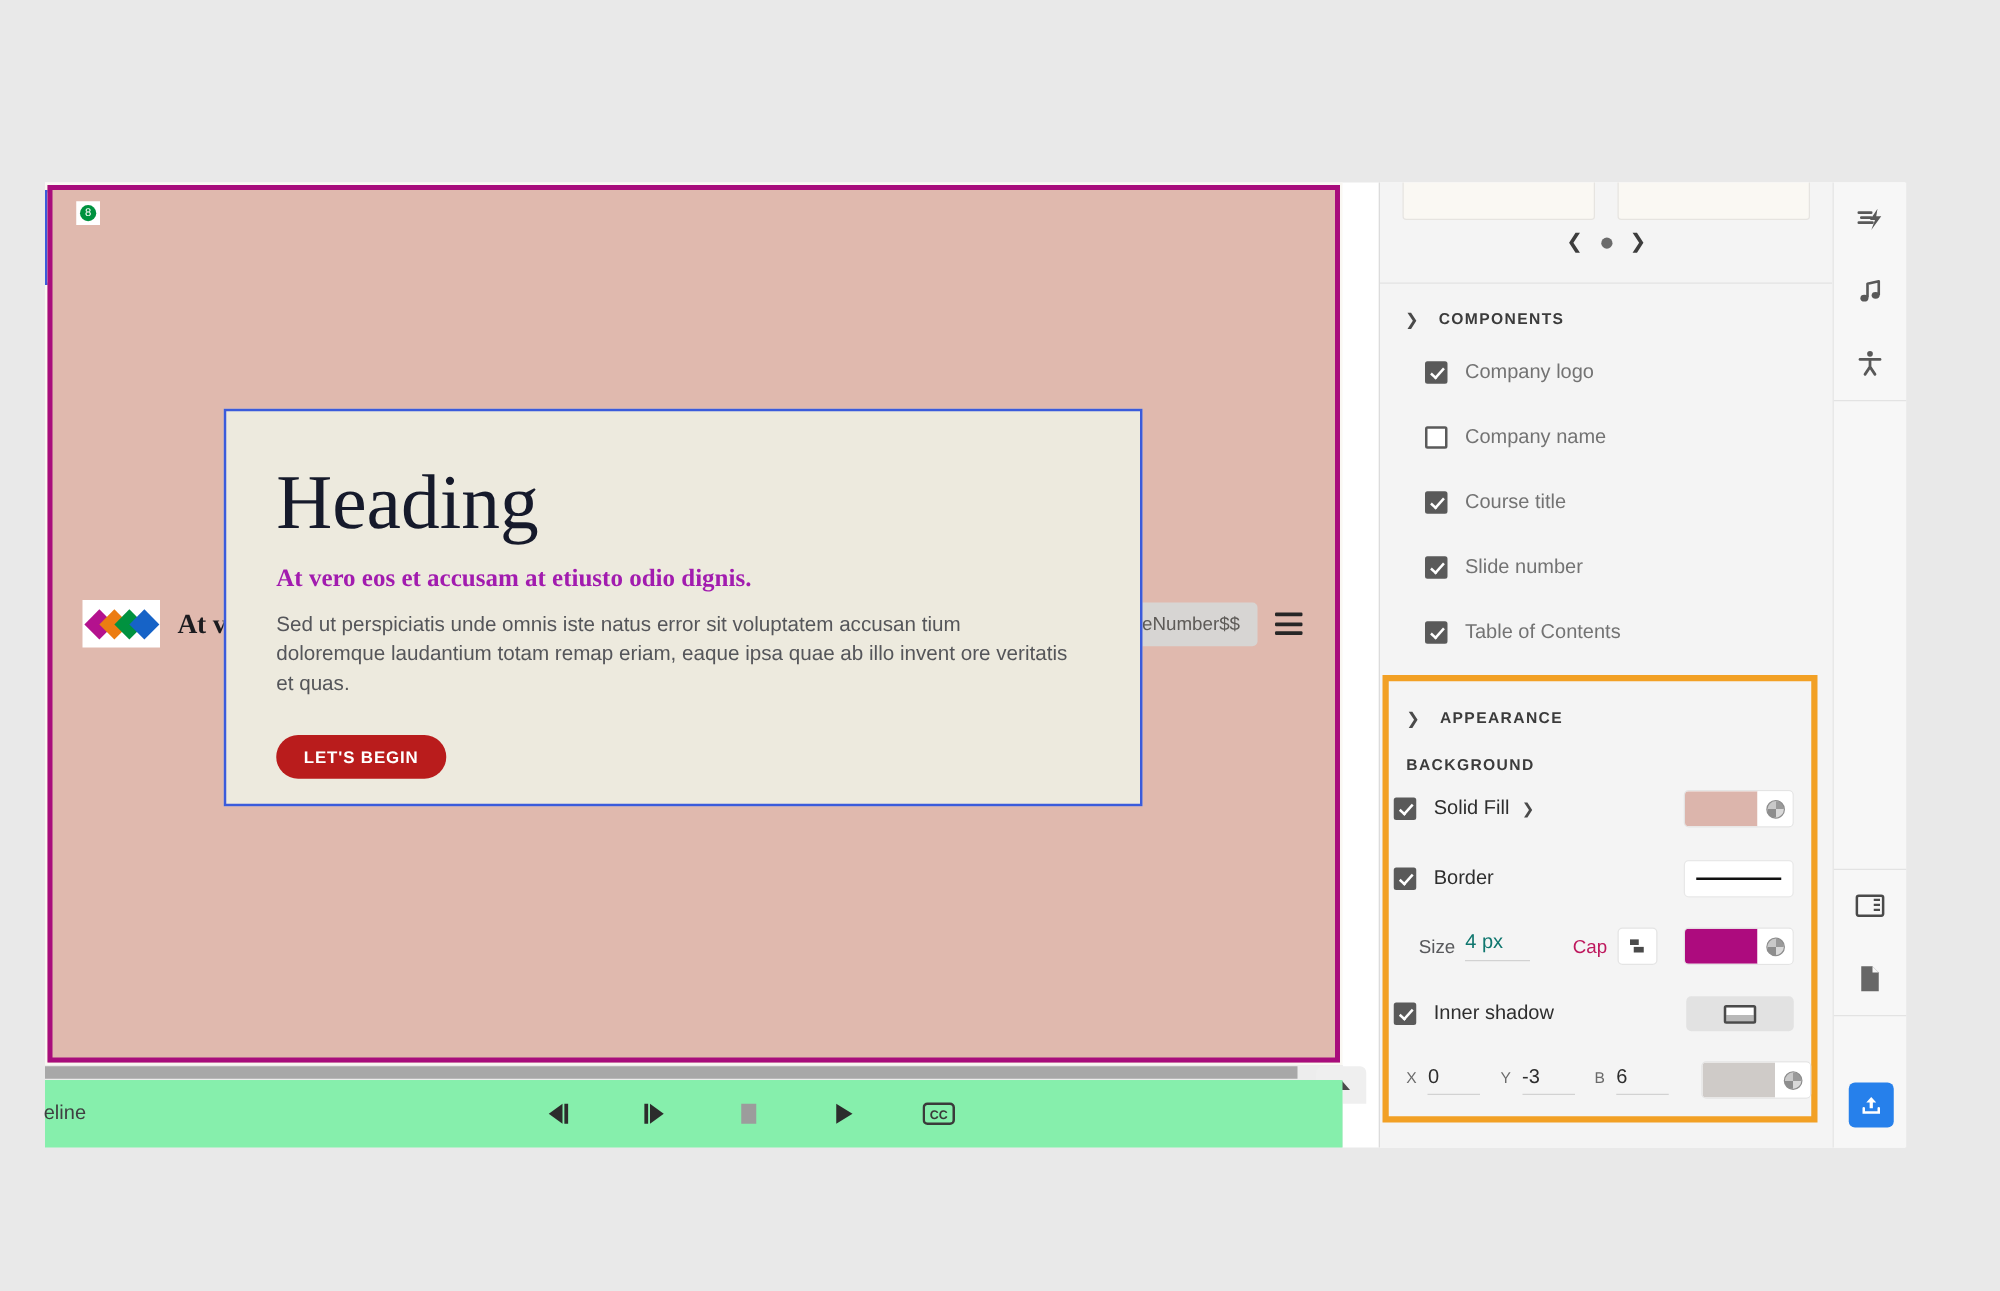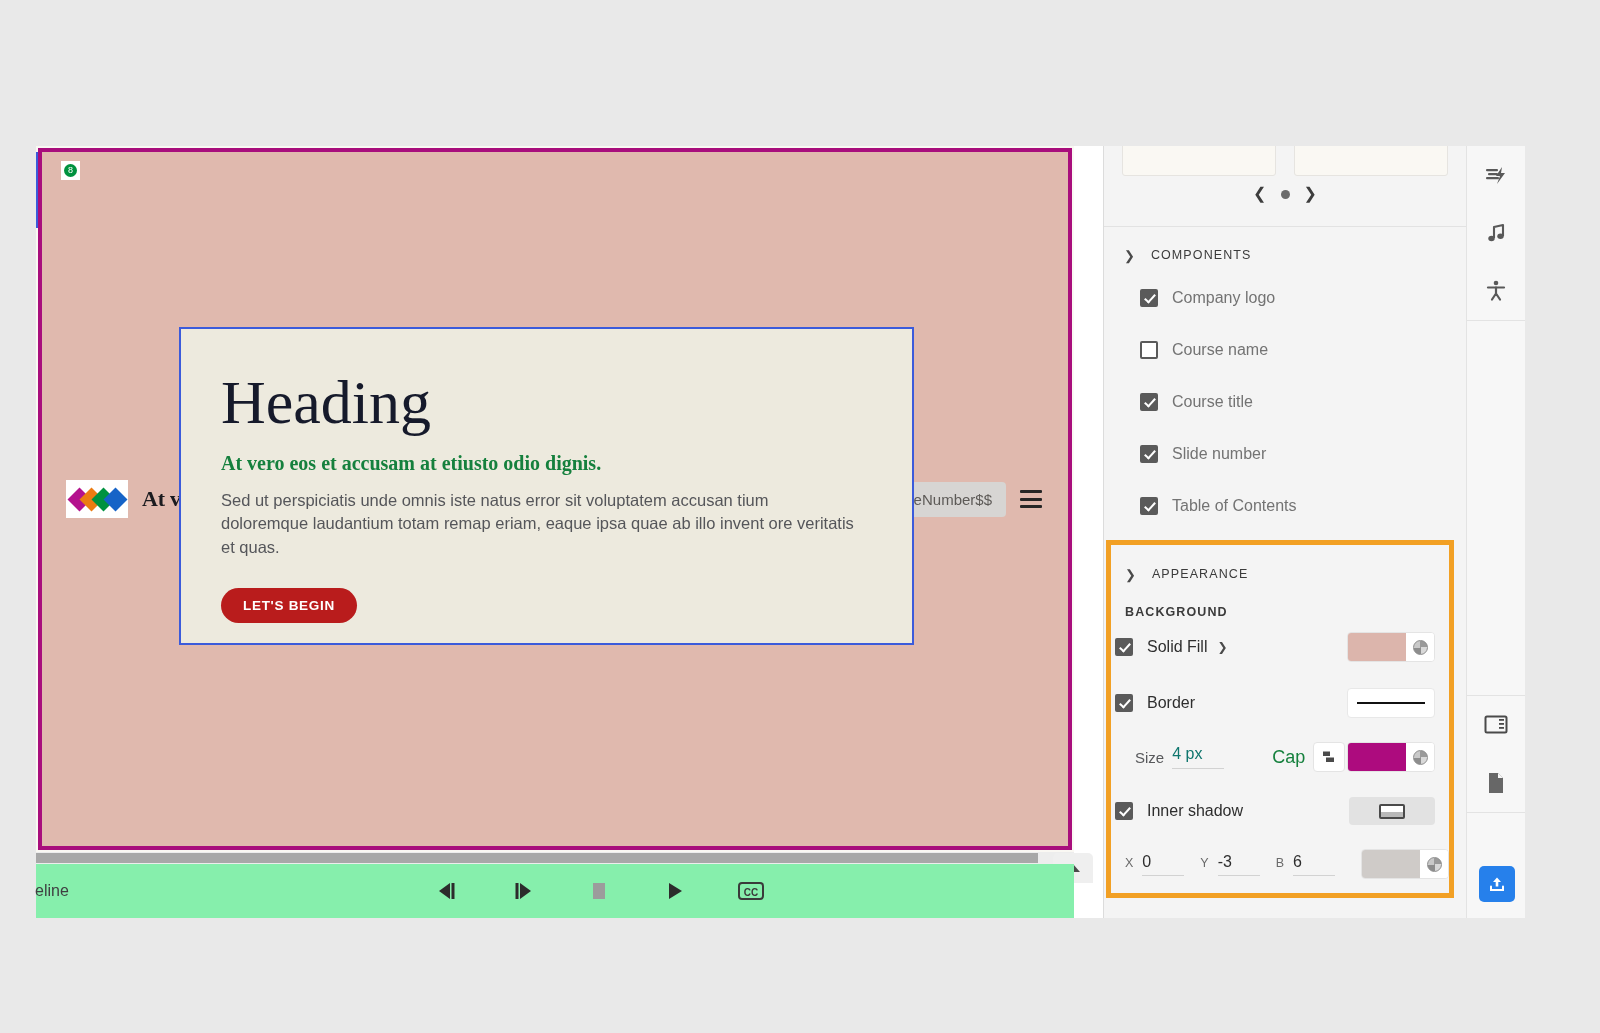--- a/index.html
+++ b/index.html
@@ -115,21 +115,21 @@
     font-family:"Liberation Serif", serif;
     font-size:62px; line-height:.95;
     color:#161a2b;
     margin:0 0 20px 0;
     font-weight:normal;
   }
   #tb-sub{
     font-family:"Liberation Serif", serif;
     font-weight:bold;
     font-size:20px;
-    color:#15803d;
+    color:#a21caf;
     margin:0 0 14px 0;
   }
   #tb-body{
     font-size:16.5px;
     line-height:1.43;
     color:#55565a;
     width:636px;
     margin:0 0 28px 0;
   }
   #cta{
@@ -228,21 +228,21 @@
 
   .sect-head{
     display:flex;align-items:center;gap:16px;
     padding:0 0 0 20px;
     height:34px;
     cursor:pointer;
   }
   .chev{font-size:13px;color:#4a4a4a;line-height:1;}
   .sect-title{
     font-size:12.5px;
-    font-weight:normal;
+    font-weight:bold;
     letter-spacing:1.1px;
     color:#3b3b3b;
   }
 
   
   #components{
     position:absolute;left:0;top:82px;width:362px;
   }
   #comp-head{margin-top:10px;}
   .comp-row{
@@ -338,21 +338,21 @@
     position:relative;
   }
   .mini-label{font-size:15px;color:#57585b;}
   #size-field{
     margin-left:8px;
     width:52px;
     border-bottom:1px solid #d2d2d2;
     padding-bottom:5px;
   }
   #size-value{font-size:16px;color:#0f766e;}
-  #cap-label{margin-left:48px;font-size:18px;color:#15803d;}
+  #cap-label{margin-left:34px;font-size:15px;color:#be185d;}
   #cap-btn{
     margin-left:8px;
     width:30px;height:28px;
     background:#ffffff;border:1px solid #e4e4e4;border-radius:4px;
     display:flex;align-items:center;justify-content:center;
     cursor:pointer;
   }
 
   
   #shadow-preview{
@@ -522,21 +522,21 @@
         <span class="chev">❯</span>
         <span class="sect-title">COMPONENTS</span>
       </div>
 
       <div class="comp-row">
         <span class="cbx on"></span>
         <span class="comp-label">Company logo</span>
       </div>
       <div class="comp-row">
         <span class="cbx"></span>
-        <span class="comp-label">Course name</span>
+        <span class="comp-label">Company name</span>
       </div>
       <div class="comp-row">
         <span class="cbx on"></span>
         <span class="comp-label">Course title</span>
       </div>
       <div class="comp-row">
         <span class="cbx on"></span>
         <span class="comp-label">Slide number</span>
       </div>
       <div class="comp-row">

